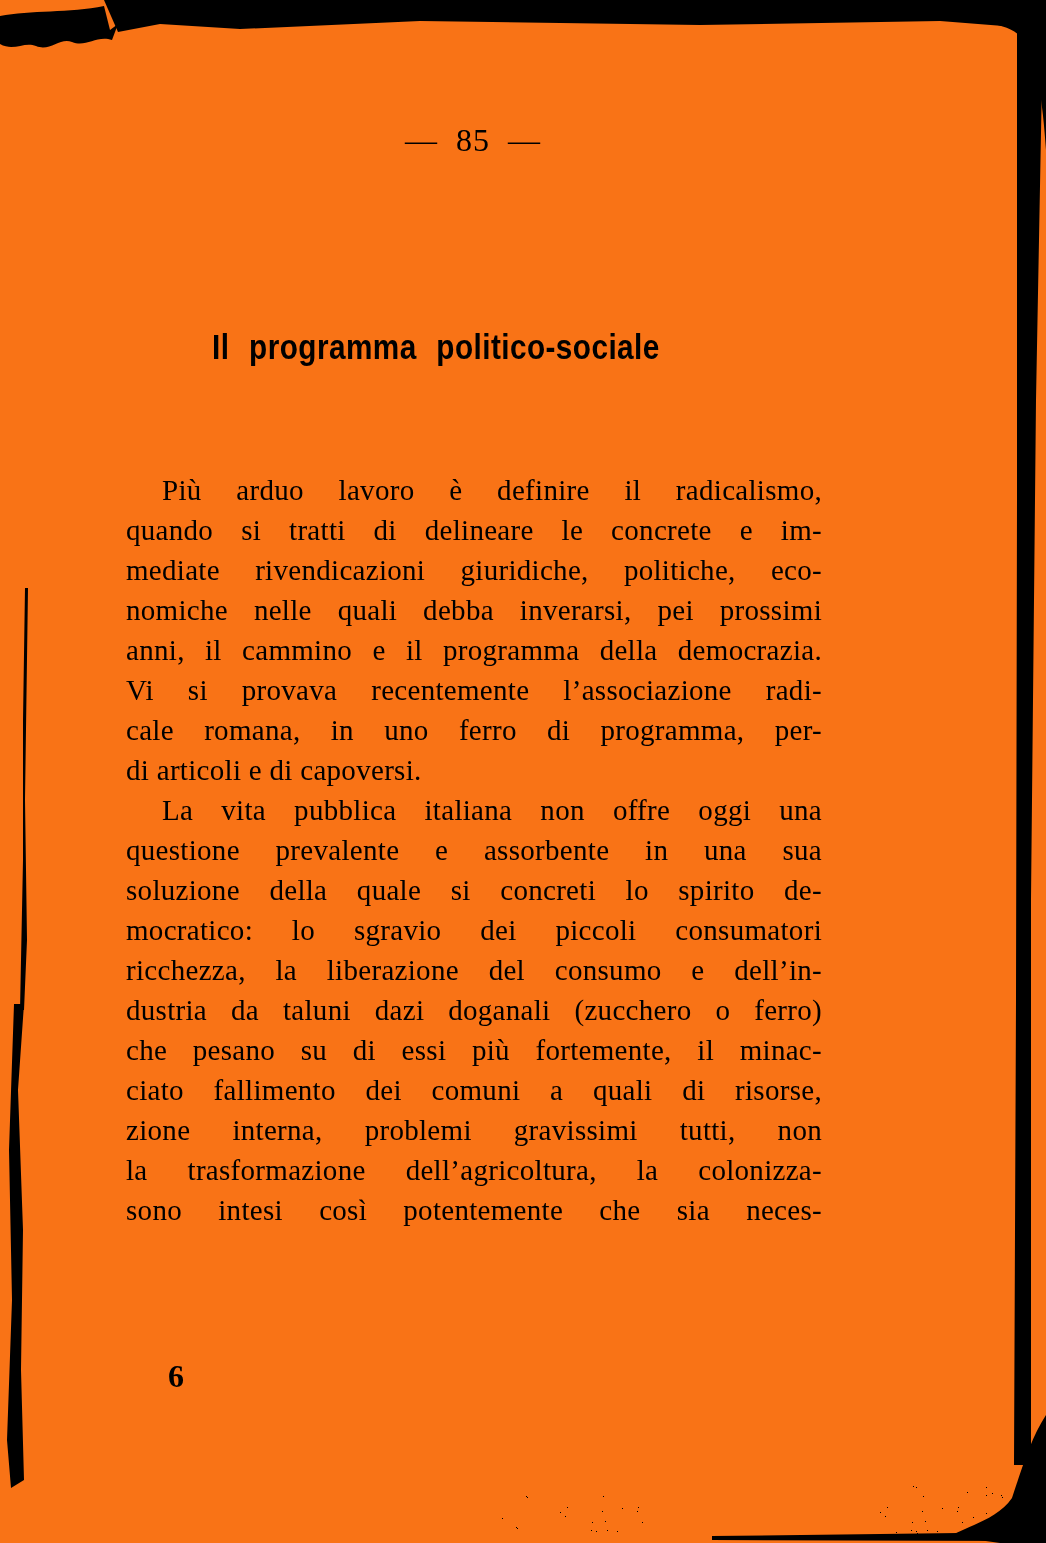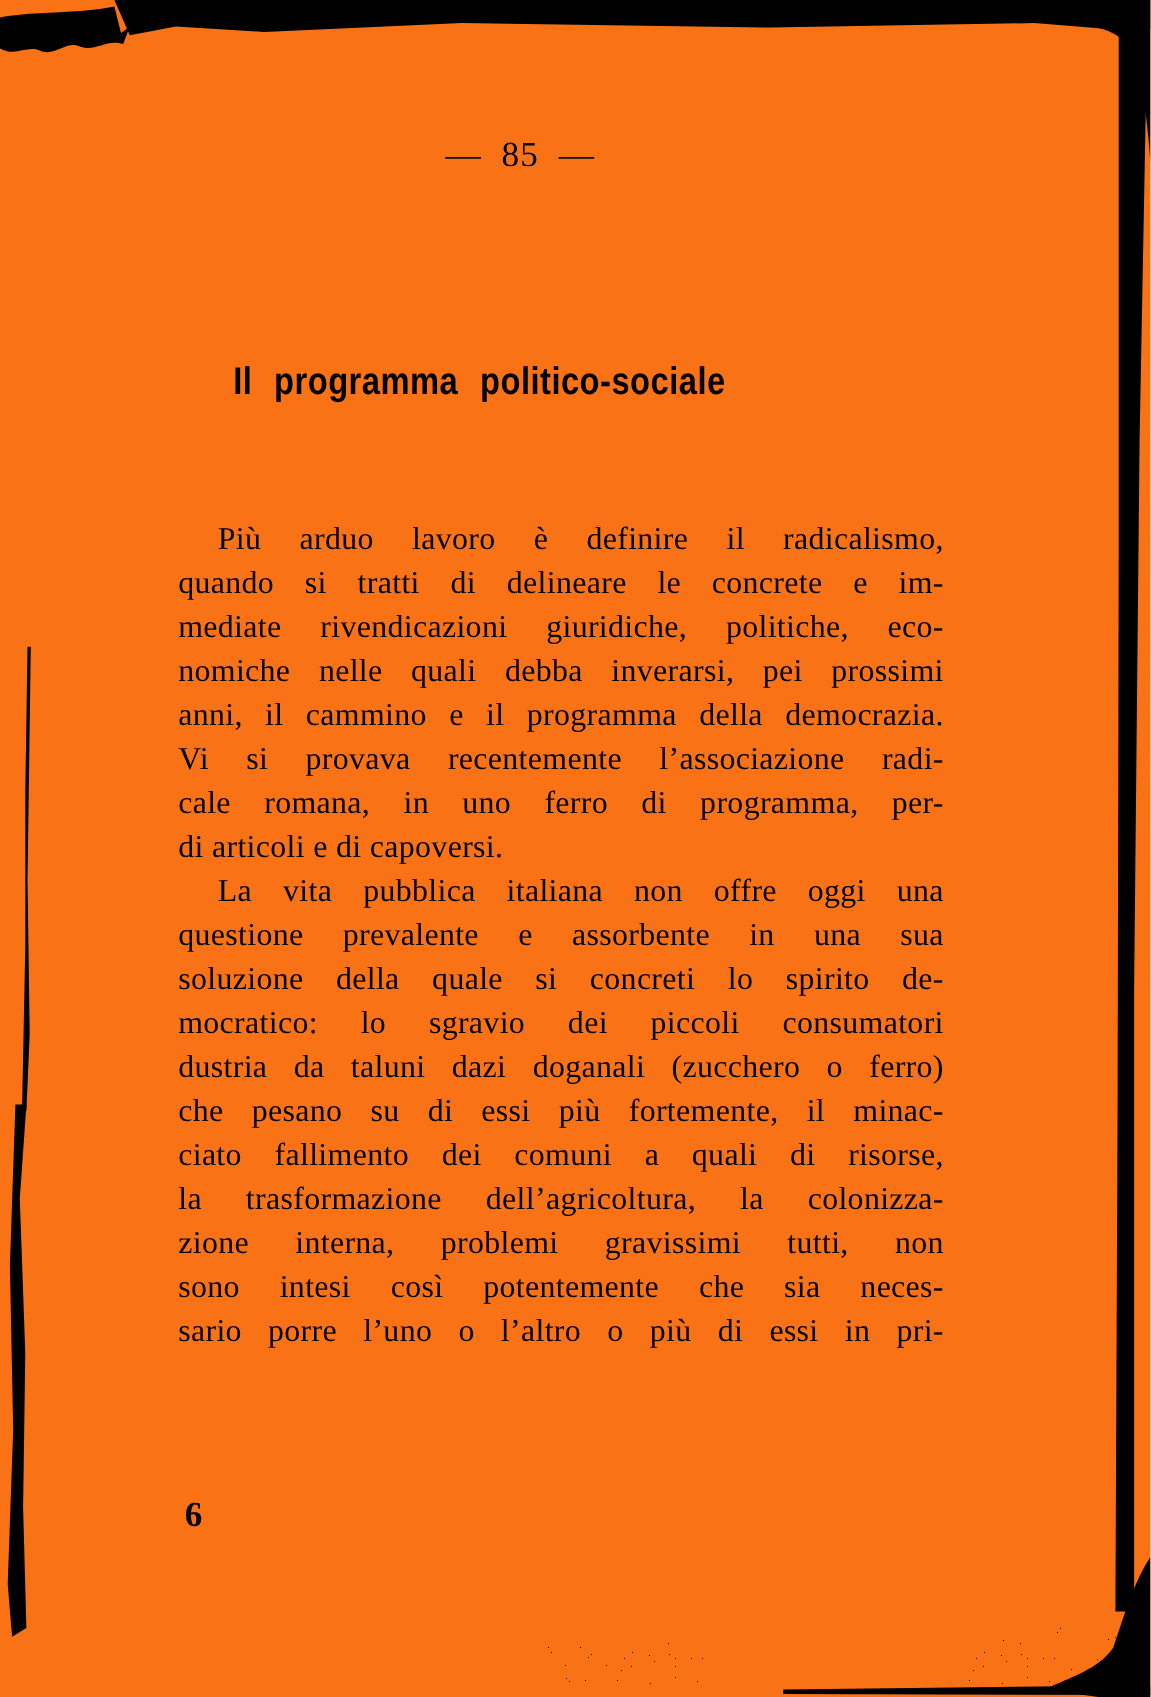--- a/index.html
+++ b/index.html
@@ -22,21 +22,20 @@
     position:absolute;left:212px;top:326px;z-index:2;margin:0;
     font:700 35px/42px "Liberation Sans", sans-serif;
     word-spacing:13px;letter-spacing:0.5px;
     transform:scaleX(0.85);transform-origin:0 0;
     white-space:nowrap;
   }
   .bodytext{
     position:absolute;left:126px;top:470px;width:696px;z-index:2;
     font:29px/40px "Liberation Serif", serif;
     letter-spacing:0.3px;
-    margin-left:36px;
   }
   .ln{
     text-align:justify;
     -moz-text-align-last:justify;
     text-align-last:justify;
     height:40px;overflow:visible;white-space:normal;
   }
   .ln.ind{text-indent:36px;}
   .ln.end{text-align-last:left;-moz-text-align-last:left;}
   .sig{
@@ -107,24 +106,24 @@
     <div class="ln">mediate rivendicazioni giuridiche, politiche, eco-</div>
     <div class="ln">nomiche nelle quali debba inverarsi, pei prossimi</div>
     <div class="ln">anni, il cammino e il programma della democrazia.</div>
     <div class="ln">Vi si provava recentemente l’associazione radi-</div>
     <div class="ln">cale romana, in uno ferro di programma, per-</div>
     <div class="ln end">di articoli e di capoversi.</div>
     <div class="ln ind">La vita pubblica italiana non offre oggi una</div>
     <div class="ln">questione prevalente e assorbente in una sua</div>
     <div class="ln">soluzione della quale si concreti lo spirito de-</div>
     <div class="ln">mocratico: lo sgravio dei piccoli consumatori</div>
+    <div class="ln">ricchezza, la liberazione del consumo e dell’in-</div>
     <div class="ln">dustria da taluni dazi doganali (zucchero o ferro)</div>
     <div class="ln">che pesano su di essi più fortemente, il minac-</div>
     <div class="ln">ciato fallimento dei comuni a quali di risorse,</div>
+    <div class="ln">zione interna, problemi gravissimi tutti, non</div>
     <div class="ln">la trasformazione dell’agricoltura, la colonizza-</div>
-    <div class="ln">zione interna, problemi gravissimi tutti, non</div>
     <div class="ln">sono intesi così potentemente che sia neces-</div>
-    <div class="ln">sario porre l’uno o l’altro o più di essi in pri-</div>
   </div>
 
   <div class="sig">6</div>
 
 </div>
 
 </body></html>

